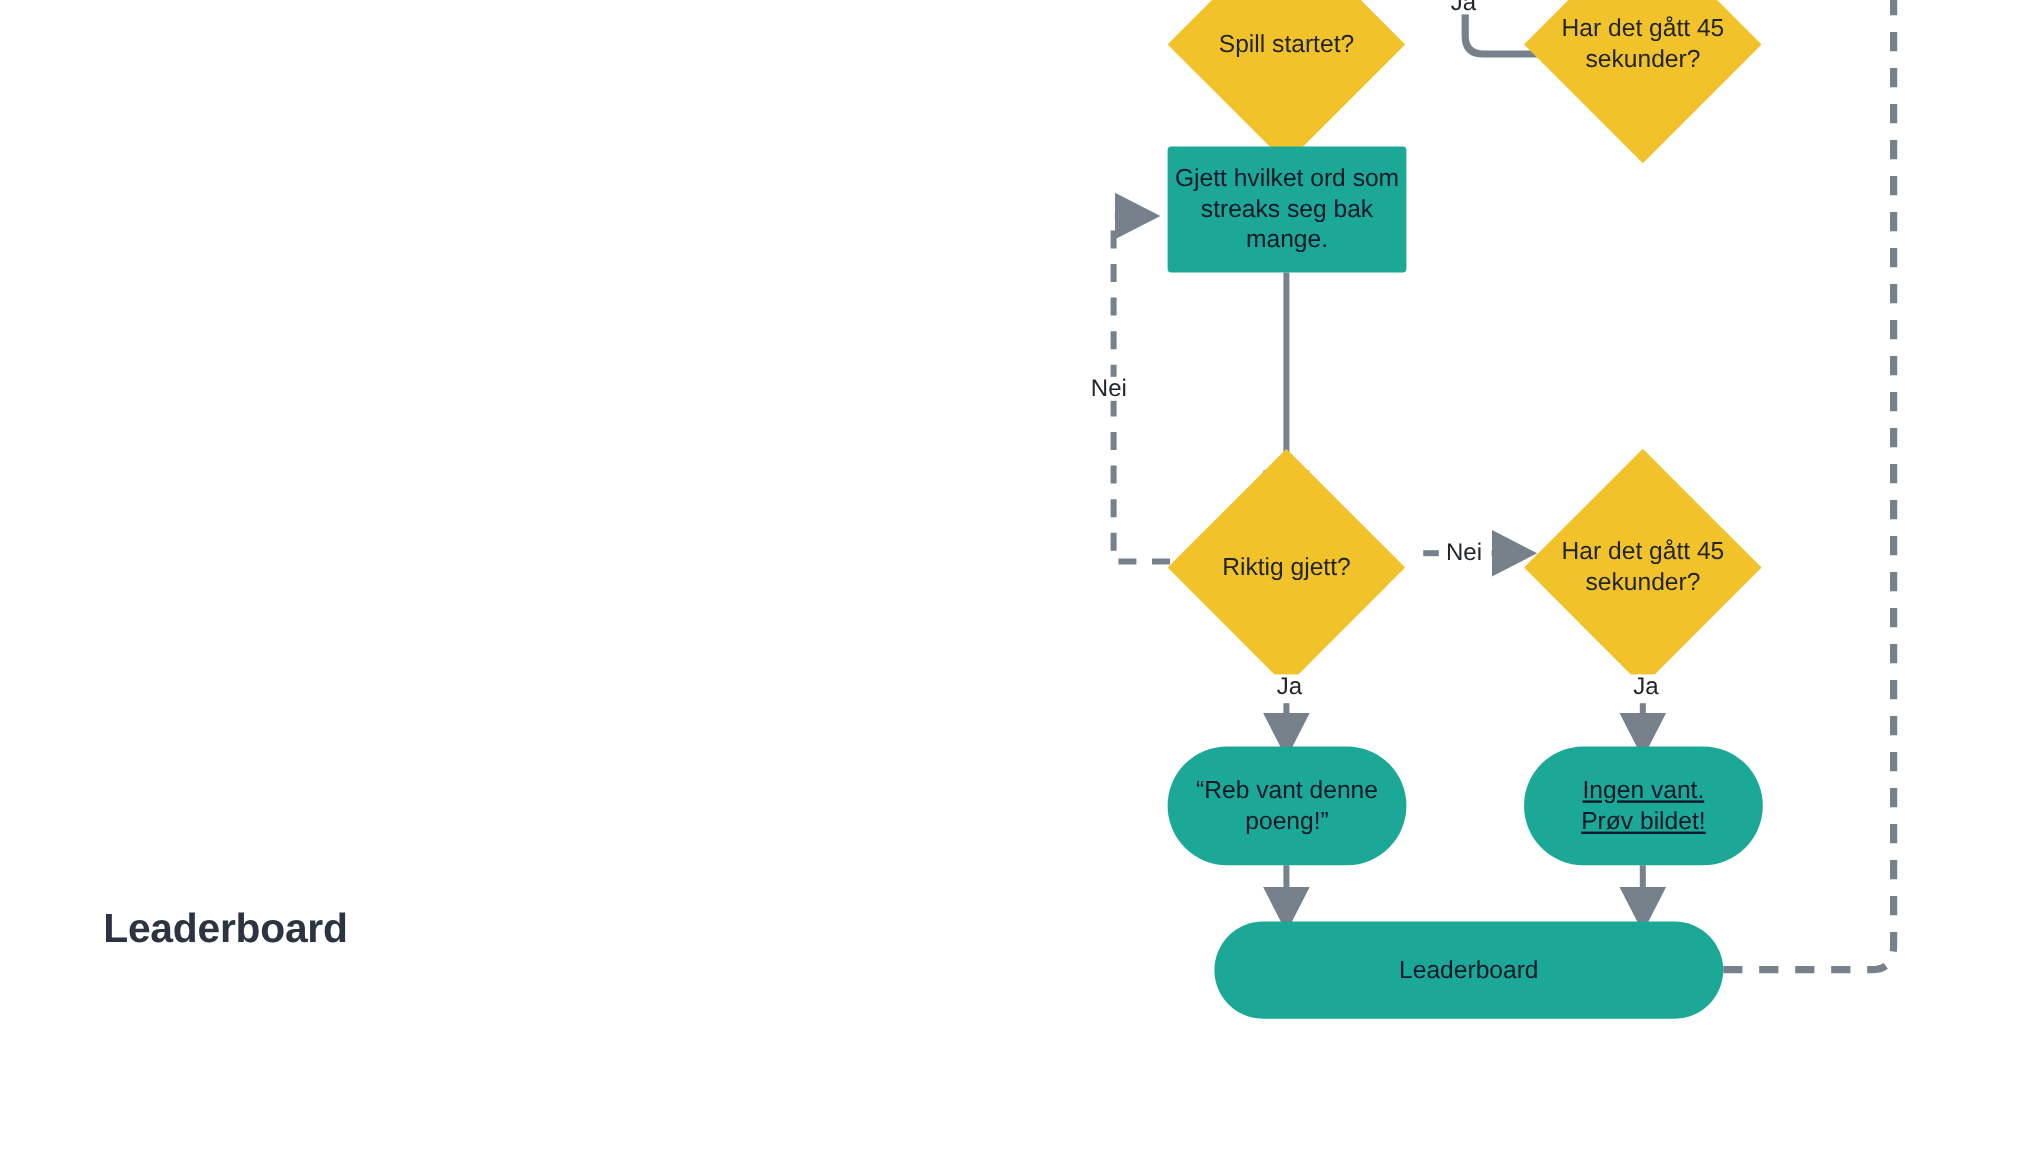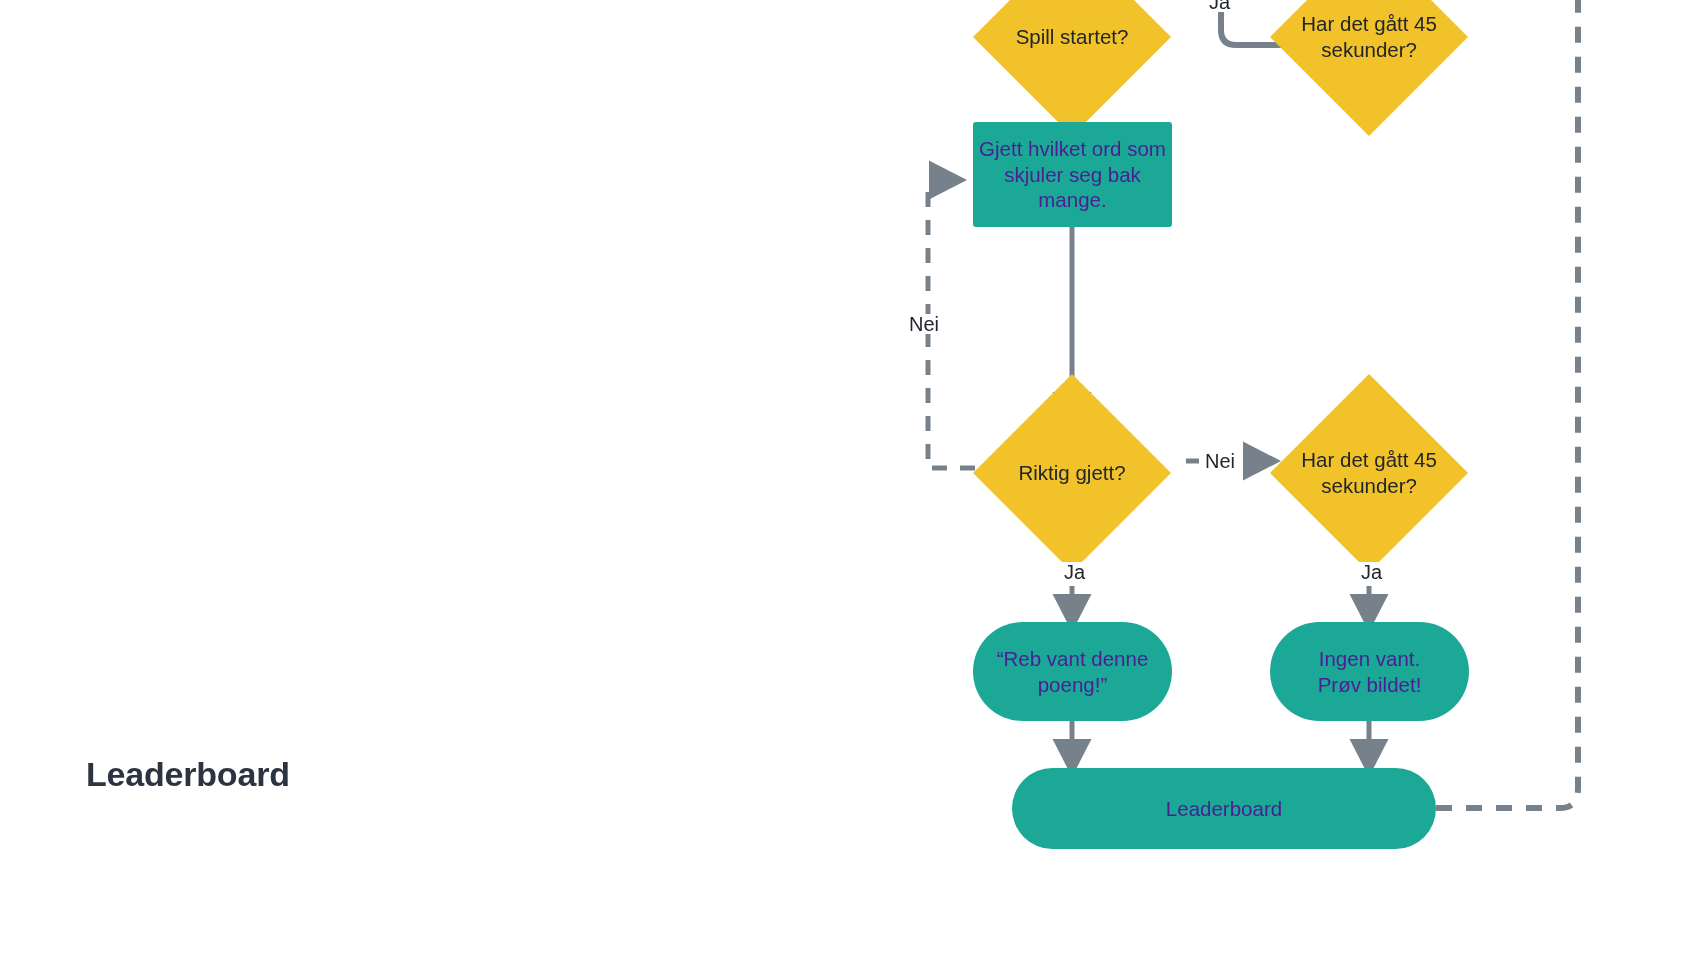--- a/index.html
+++ b/index.html
@@ -30,21 +30,21 @@
 
   .diamond{
     background:#f2c22b;
     transform:rotate(45deg);
   }
   .diamond > span{
     transform:rotate(-45deg);display:block;width:200px;
     color:#22262b;font-size:20.5px;line-height:1.26;
   }
 
-  .teal{background:#1ca896;color:#4c1d95;font-size:20.5px;line-height:1.26;}
+  .teal{background:#1ca896;color:#0f172a;font-size:20.5px;line-height:1.26;}
   .teal.rect{border-radius:3px;}
   .teal.pill{border-radius:110px;justify-content:center;}
 
   .edge-label{
     position:absolute;color:#22262b;font-size:20px;line-height:1;
     background:#ffffff;padding:0 4px;white-space:nowrap;
   }
 </style>
 </head>
 <body>
@@ -91,21 +91,21 @@
     <div class="node diamond" style="left:1299px;top:-33px;width:140px;height:140px;">
       <span>
         <span>Har det gått 45</span><br>
         <span>sekunder?</span>
       </span>
     </div>
 
     <div class="node teal rect" style="left:973px;top:122px;width:199px;height:105px;">
       <div>
         <span>Gjett hvilket ord som</span><br>
-        <span>skjuler seg bak</span><br>
+        <span>streaks seg bak</span><br>
         <span>mange.</span>
       </div>
     </div>
 
     <div class="node diamond" style="left:1002px;top:403px;width:140px;height:140px;">
       <span>Riktig gjett?</span>
     </div>
 
     <div class="node diamond" style="left:1299px;top:403px;width:140px;height:140px;">
       <span>
@@ -114,21 +114,21 @@
       </span>
     </div>
 
     <div class="node teal pill" style="left:973px;top:622px;width:199px;height:99px;">
       <div>
         <span>“Reb vant denne</span><br>
         <span>poeng!”</span>
       </div>
     </div>
 
-    <div class="node teal pill" style="left:1270px;top:622px;width:199px;height:99px;">
+    <div class="node teal pill" style="left:1270px;top:622px;width:199px;height:99px;text-decoration:underline;">
       <div>
         <span>Ingen vant.</span><br>
         <span>Prøv bildet!</span>
       </div>
     </div>
 
     <div class="node teal pill" style="left:1012px;top:768px;width:424px;height:81px;">
       <span>Leaderboard</span>
     </div>
 

